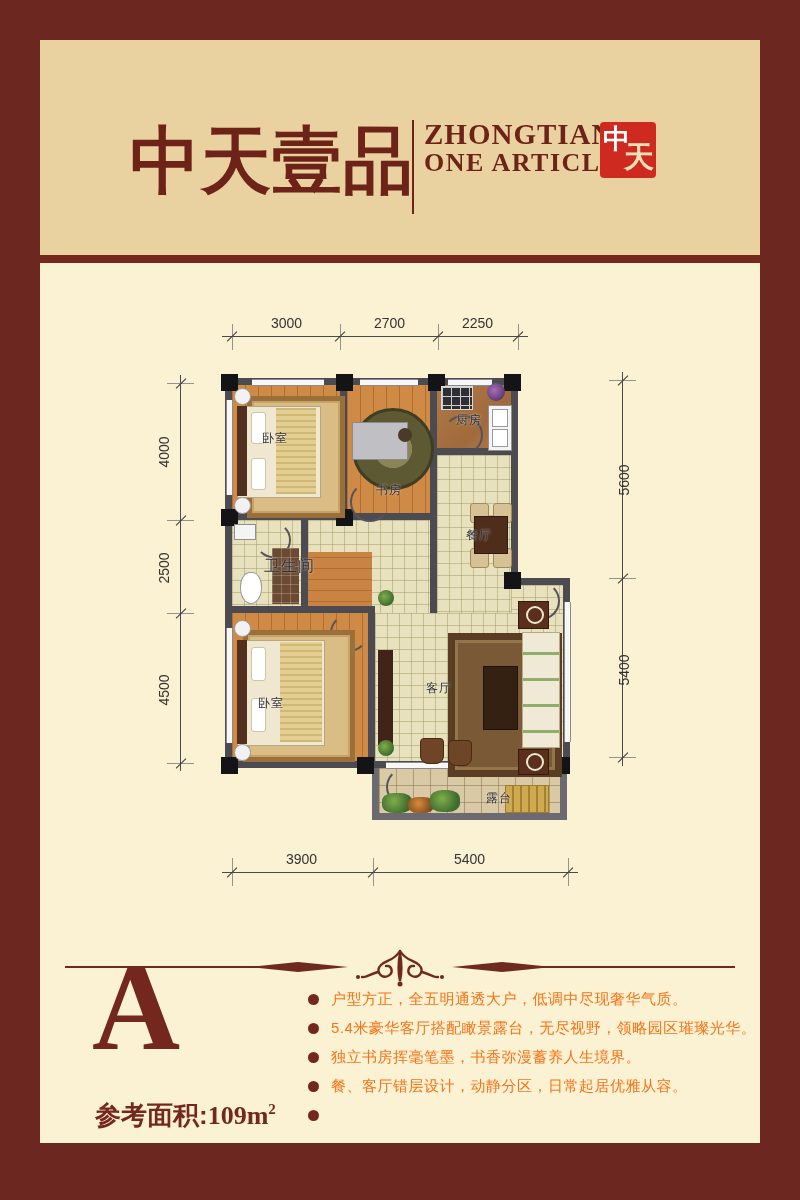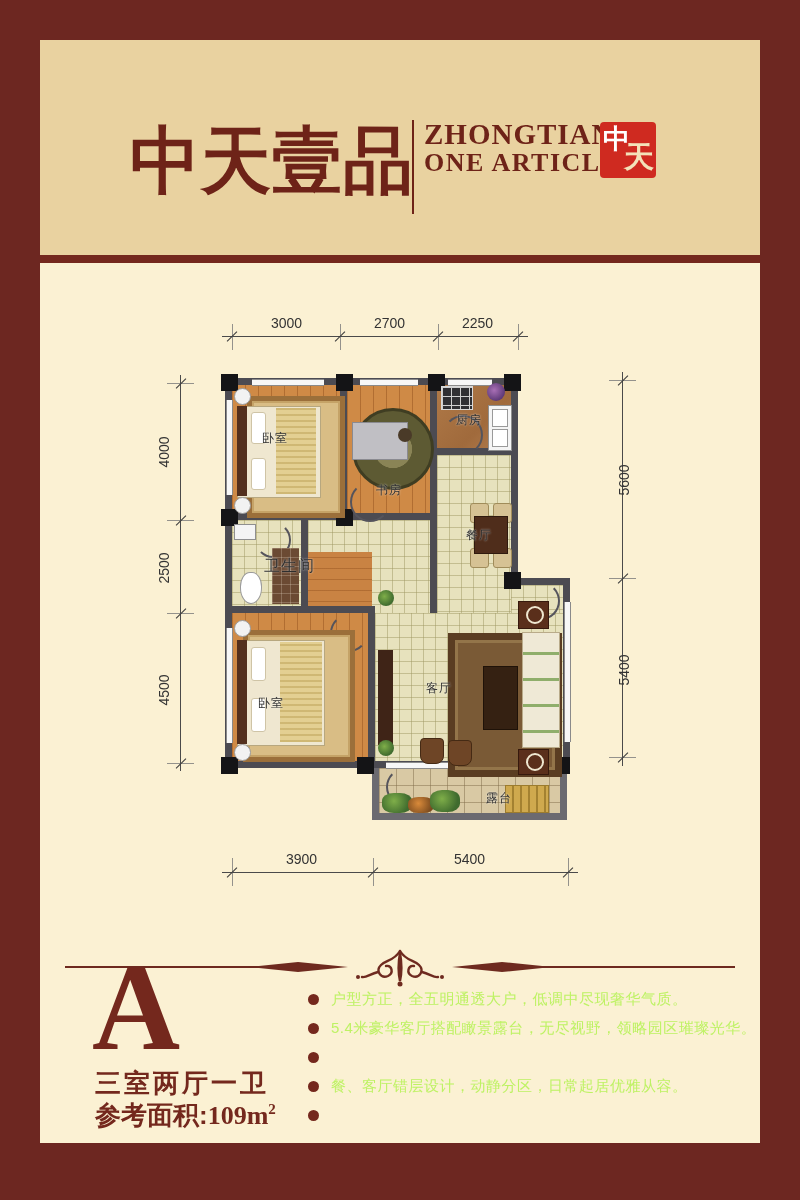--- a/index.html
+++ b/index.html
@@ -70,21 +70,21 @@
   
   .divline{height:2px;background:#6e2a1f;}
   .divdiamond{height:10px;background:#6e2a1f;clip-path:polygon(0 50%,50% 0,100% 50%,50% 100%);}
   .bigA{font-family:"Liberation Serif",serif;font-weight:bold;font-size:122px;line-height:100px;color:#74281d;}
   .typecn{font-size:38px;font-weight:bold;color:#74281d;letter-spacing:2px;}
   .layoutcn{font-size:26px;font-weight:bold;color:#74281d;letter-spacing:3px;}
   .areacn{font-size:26px;font-weight:bold;color:#74281d;}
   .areacn .num{font-family:"Liberation Serif",serif;}
   .feat-row{position:absolute;left:308px;width:430px;height:29px;display:flex;align-items:center;}
   .feat-dot{width:11px;height:11px;border-radius:50%;background:#74281d;margin-right:12px;flex:0 0 auto;}
-  .feat-text{font-size:15px;color:#bef264;letter-spacing:.5px;white-space:nowrap;}
+  .feat-text{font-size:15px;color:#f97316;letter-spacing:.5px;white-space:nowrap;}
 </style>
 </head>
 <body>
 
 <div id="frame">
   <div id="panel-top" class="abs"></div>
   <div id="band" class="abs"></div>
   <div id="panel-main" class="abs"></div>
 
   <div class="abs cn-title">中天壹品</div>
@@ -285,36 +285,36 @@
         <circle cx="52" cy="36" r="2.5" fill="#6e2a1f"></circle>
         <circle cx="10" cy="29" r="2" fill="#6e2a1f"></circle>
         <circle cx="94" cy="29" r="2" fill="#6e2a1f"></circle>
       </svg>
     </div>
     <div class="abs divdiamond" style="left:452px;top:962px;width:100px;"></div>
     <div class="abs divline" style="left:485px;top:966px;width:250px;"></div>
   </div>
 
   <div class="abs bigA" style="left:92px;top:958px;">A</div>
-  <div class="abs layoutcn" style="left:95px;top:1066px;">三室两厅一卫</div>
   <div class="abs areacn" style="left:95px;top:1098px;">
     <span>参考面积:</span><span class="num">109m</span><sup style="font-size:15px;" class="num">2</sup>
   </div>
 
   <div>
     <div class="feat-row" style="top:985px;">
       <div class="feat-dot"></div>
       <div class="feat-text">户型方正，全五明通透大户，低调中尽现奢华气质。</div>
     </div>
     <div class="feat-row" style="top:1014px;">
       <div class="feat-dot"></div>
       <div class="feat-text">5.4米豪华客厅搭配瞰景露台，无尽视野，领略园区璀璨光华。</div>
     </div>
     <div class="feat-row" style="top:1043px;">
       <div class="feat-dot"></div>
+      <div class="feat-text">独立书房挥毫笔墨，书香弥漫蓄养人生境界。</div>
     </div>
     <div class="feat-row" style="top:1072px;">
       <div class="feat-dot"></div>
       <div class="feat-text">餐、客厅错层设计，动静分区，日常起居优雅从容。</div>
     </div>
     <div class="feat-row" style="top:1101px;">
       <div class="feat-dot"></div>
     </div>
   </div>
 </div>

